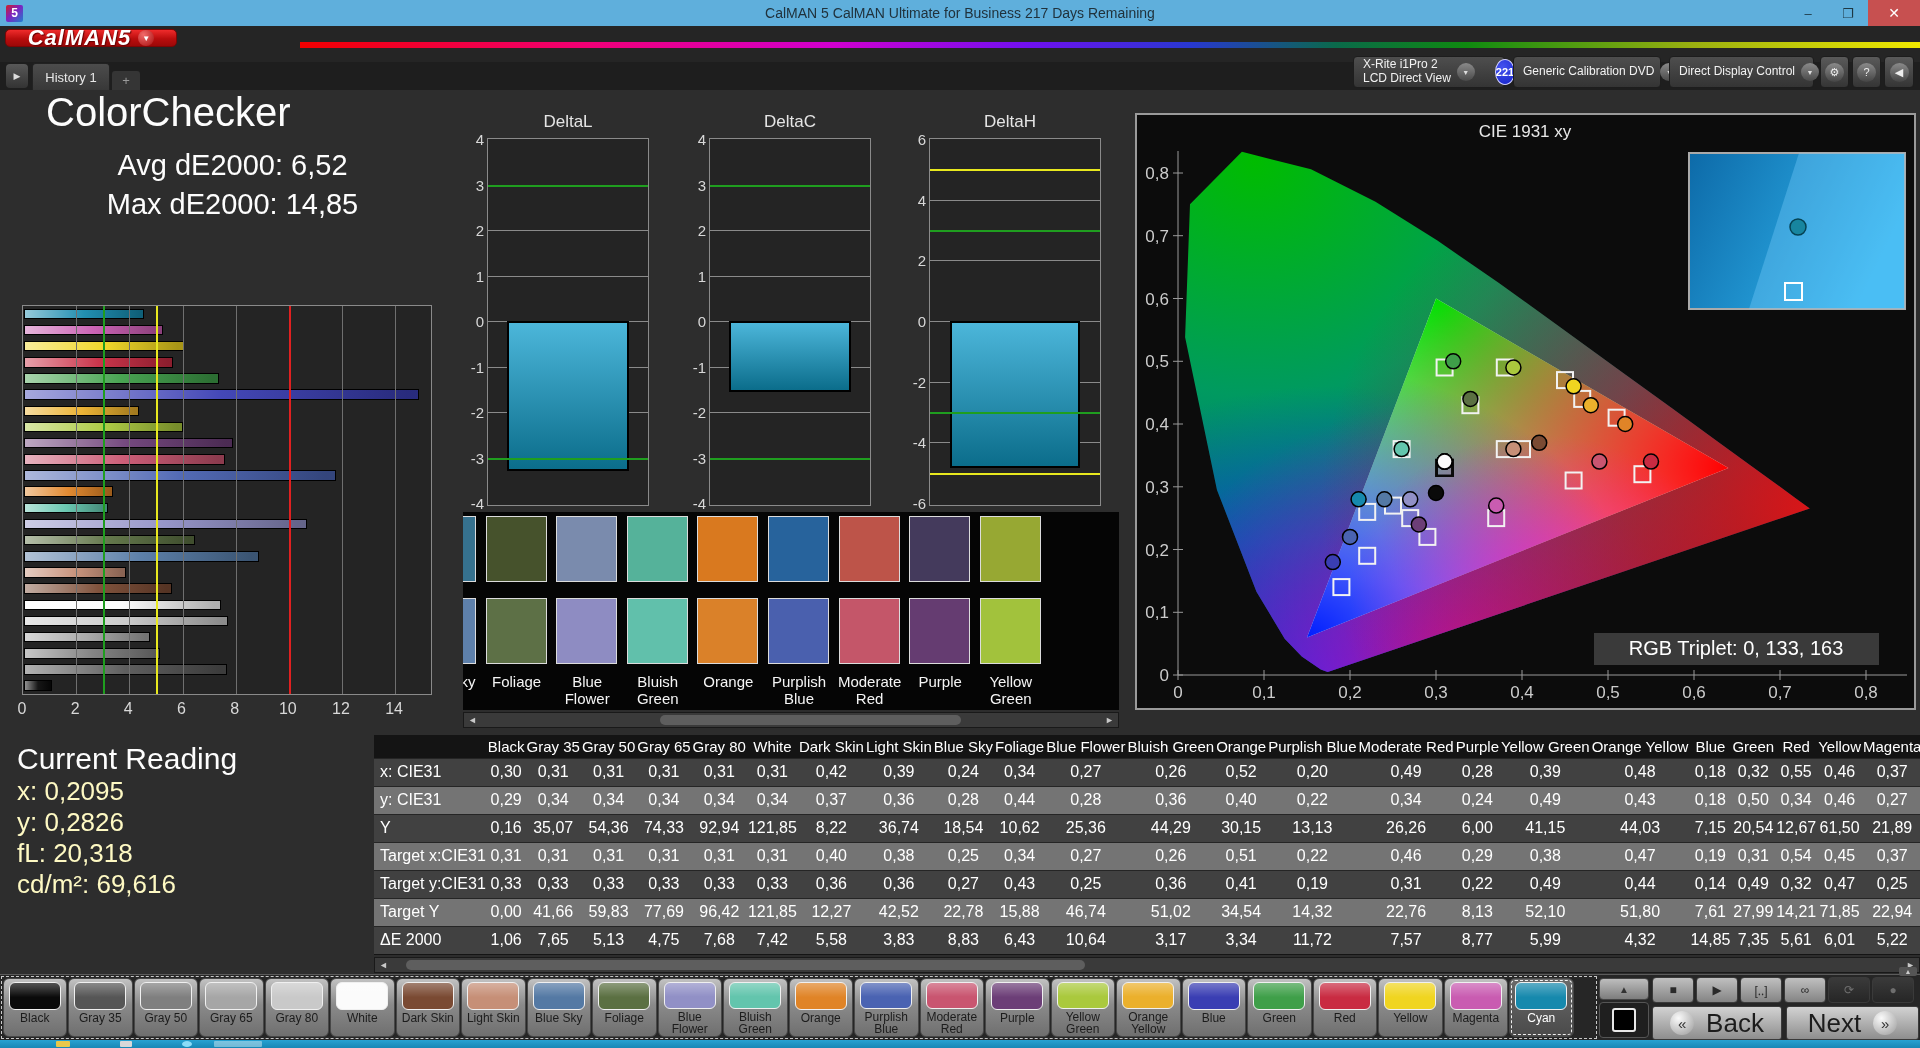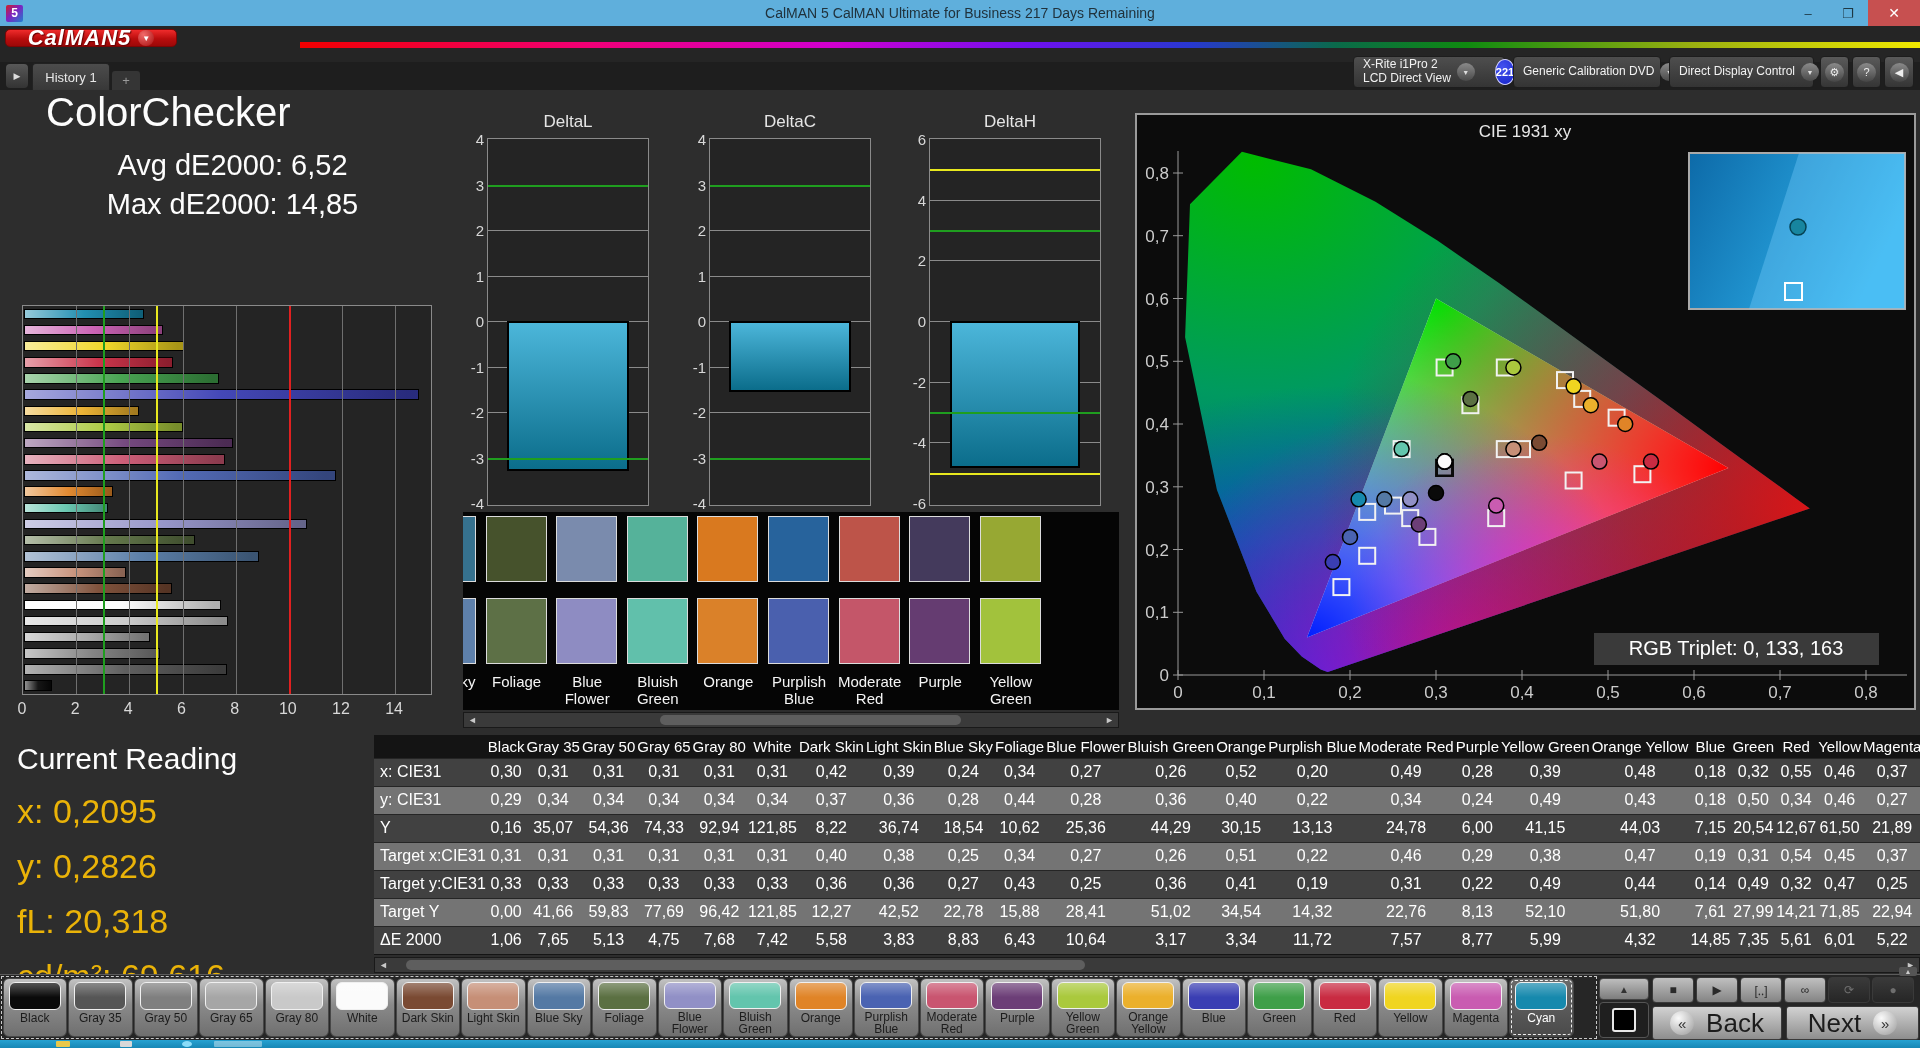--- a/index.html
+++ b/index.html
@@ -79,21 +79,21 @@
   .hscroll{position:absolute;height:16px;background:#3a3a3a;border:1px solid #191919;}
   .hs-arrow{position:absolute;top:1px;width:15px;height:12px;color:#c8c8c8;font-size:9px;display:flex;align-items:center;justify-content:center;}
   .hs-thumb{position:absolute;top:2px;height:10px;border-radius:5px;background:#5e5e5e;}
 
   
   #cie{position:absolute;left:1135px;top:113px;width:781px;height:597px;background:#0c0c0c;border:2px solid #9a9a9a;}
 
   
   .cur{position:absolute;left:17px;top:742px;}
   .cur-title{font-size:30px;color:#fdfdfd;}
-  .cur-line{font-size:34px;color:#eab308;margin-top:16px;}
+  .cur-line{font-size:26px;color:#fef9c3;}
 
   
   #dtable{position:absolute;left:374px;top:735px;width:1546px;height:220px;overflow:hidden;background:#141414;}
   #dtable table{border-collapse:collapse;table-layout:fixed;}
   #dtable th{height:23px;background:#141414;color:#fff;font-size:15px;font-weight:normal;white-space:nowrap;overflow:visible;}
   #dtable td{height:28px;color:#fff;font-size:16px;text-align:center;white-space:nowrap;border-top:1px solid #252525;}
   #dtable td.rlabel{text-align:left;padding-left:6px;font-size:16px;}
   tr.dark td{background:#414141;} tr.light td{background:#747474;}
   #table-scroll{left:374px;top:957px;width:1546px;}
 
@@ -618,21 +618,21 @@
             <td>92,94</td>
             <td>121,85</td>
             <td>8,22</td>
             <td>36,74</td>
             <td>18,54</td>
             <td>10,62</td>
             <td>25,36</td>
             <td>44,29</td>
             <td>30,15</td>
             <td>13,13</td>
-            <td>24,78</td>
+            <td>26,26</td>
             <td>6,00</td>
             <td>41,15</td>
             <td>44,03</td>
             <td>7,15</td>
             <td>20,54</td>
             <td>12,67</td>
             <td>61,50</td>
             <td>21,89</td>
           </tr>
           <tr class="light">
@@ -692,21 +692,21 @@
             <td>0,00</td>
             <td>41,66</td>
             <td>59,83</td>
             <td>77,69</td>
             <td>96,42</td>
             <td>121,85</td>
             <td>12,27</td>
             <td>42,52</td>
             <td>22,78</td>
             <td>15,88</td>
-            <td>28,41</td>
+            <td>46,74</td>
             <td>51,02</td>
             <td>34,54</td>
             <td>14,32</td>
             <td>22,76</td>
             <td>8,13</td>
             <td>52,10</td>
             <td>51,80</td>
             <td>7,61</td>
             <td>27,99</td>
             <td>14,21</td>

